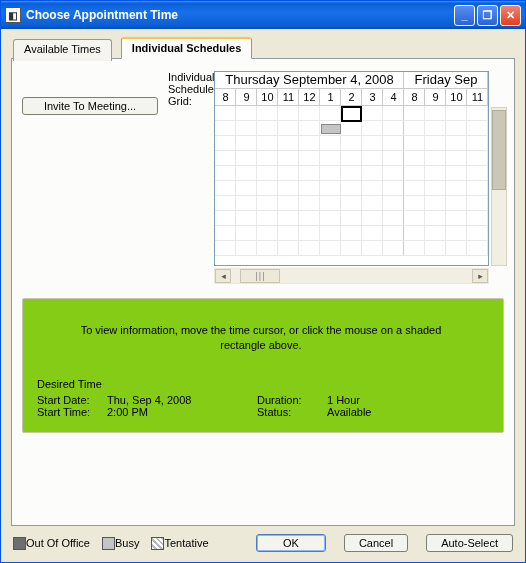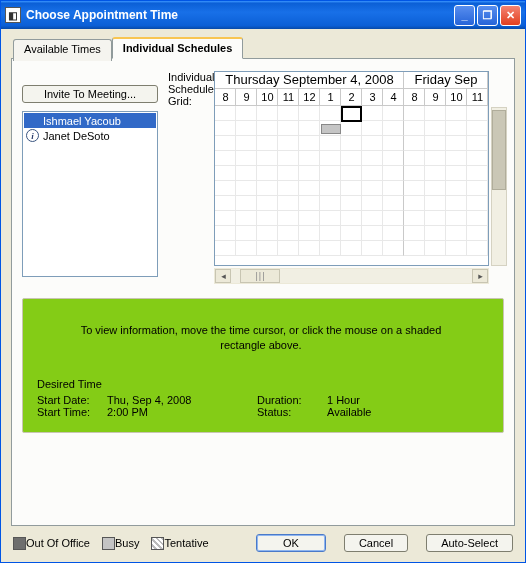--- a/index.html
+++ b/index.html
@@ -59,20 +59,21 @@
     flex: 1;
     padding: 8px 10px 10px 10px;
     display: flex;
     flex-direction: column;
     position: relative;
   }
   .tabs {
     display: flex;
     margin-bottom: -1px;
     padding-left: 2px;
+    gap: 9px;
   }
   .tab {
     padding: 3px 10px 4px 10px;
     border: 1px solid #919b9c;
     border-bottom: none;
     border-top-left-radius: 3px;
     border-top-right-radius: 3px;
     background: #f5f4ef;
     margin-right: 0px;
     position: relative;
@@ -114,21 +115,21 @@
   }
   .btn {
     background: #f4f4ee;
     border: 1px solid #7e7e6f;
     border-radius: 3px;
     padding: 2px 14px;
     font-size: 11px;
     font-family: inherit;
     cursor: default;
   }
-  .invite-btn { width: 136px; text-align: center; }
+  .invite-btn { width: 136px; text-align: center; margin-top: 12px; }
   .people-list {
     border: 1px solid #7e9db9;
     background: #fff;
     height: 166px;
     overflow: auto;
     padding: 1px;
   }
   .person {
     display: flex;
     align-items: center;
@@ -344,30 +345,20 @@
       <div class="tab inactive">Available Times</div>
       <div class="tab active">Individual Schedules</div>
     </div>
 
     <div class="tabpanel">
 
       <div class="top-row">
         <div class="left-col">
           <div class="invite-btn-wrap">
             <button class="btn invite-btn">Invite To Meeting...</button>
-          </div>
-          <div class="people-list">
-            <div class="person selected">
-              <span class="pad-icon"></span>
-              <span>Ishmael Yacoub</span>
-            </div>
-            <div class="person">
-              <span class="info-icon">i</span>
-              <span>Janet DeSoto</span>
-            </div>
           </div>
         </div>
 
         <div class="right-col">
           <div class="grid-label">Individual Schedule Grid:</div>
           <div style="display:flex;">
             <div style="flex:1;">
               <div class="grid-box">
                 <div class="grid-header-day">
                   <div class="day-cell day-thu">Thursday September 4, 2008</div>

